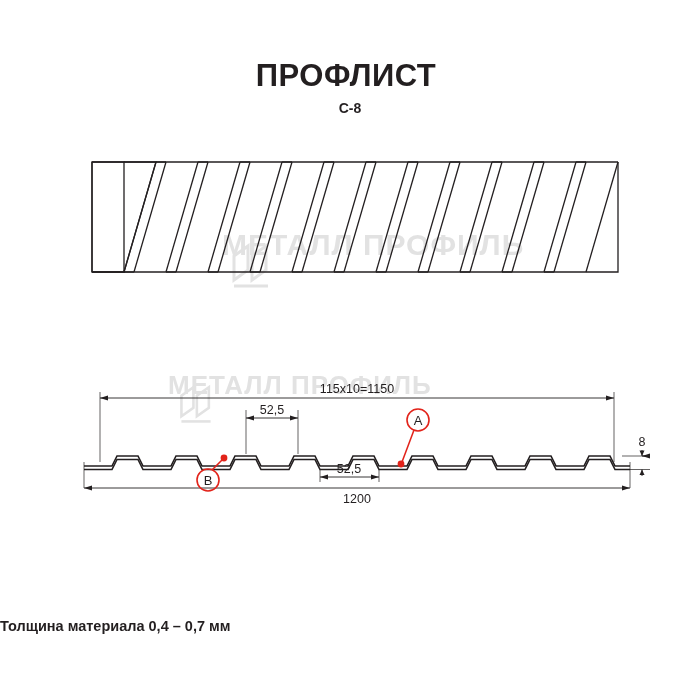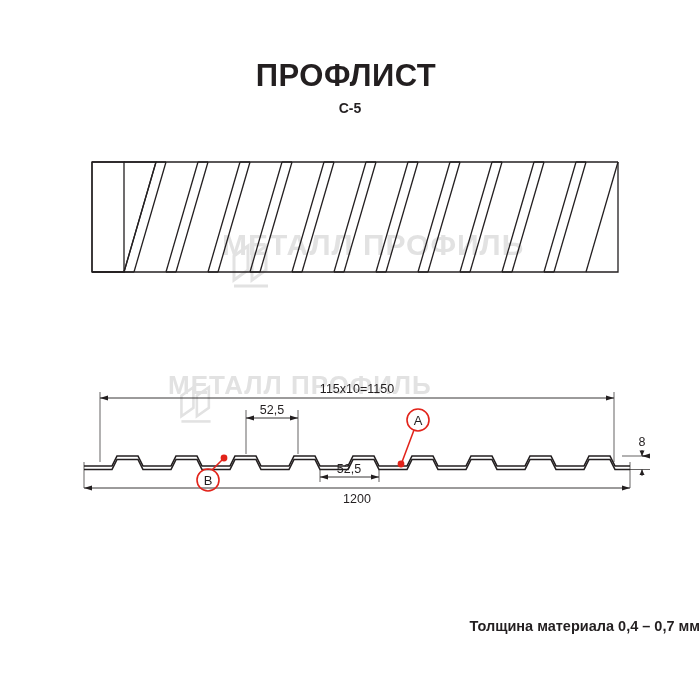--- a/index.html
+++ b/index.html
@@ -53,21 +53,21 @@
     top: 370px;
     left: 50px;
     width: 600px;
     height: 150px;
   }
   .footnote {
     position: absolute;
     top: 618px;
     left: 0;
     width: 700px;
-    text-align: right;
+    text-align: left;
     font-size: 14.5px;
     font-weight: bold;
     color: #231f20;
   }
   .wm {
     position: absolute;
     pointer-events: none;
     color: #e2e2e2;
     font-weight: bold;
     font-family: "Liberation Sans", sans-serif;
@@ -94,21 +94,21 @@
     font-family: "Liberation Sans", sans-serif;
     fill: #231f20;
   }
 </style>
 </head>
 <body>
 
 <div class="page">
 
   <div class="title">ПРОФЛИСТ</div>
-  <div class="subtitle">С-5</div>
+  <div class="subtitle">С-8</div>
 
   <div class="wm wm1">МЕТАЛЛ ПРОФИЛЬ</div>
   <div class="wm wm2">МЕТАЛЛ ПРОФИЛЬ</div>
 
   <svg class="wm-logo" style="top:240px; left:228px;" width="60" height="56" viewBox="0 0 60 56">
     <g fill="none" stroke="#e2e2e2" stroke-width="3">
       <path d="M6 40 L6 16 L20 6 L20 30 Z"></path>
       <path d="M24 40 L24 16 L38 6 L38 30 Z"></path>
       <path d="M6 46 L40 46"></path>
     </g>

